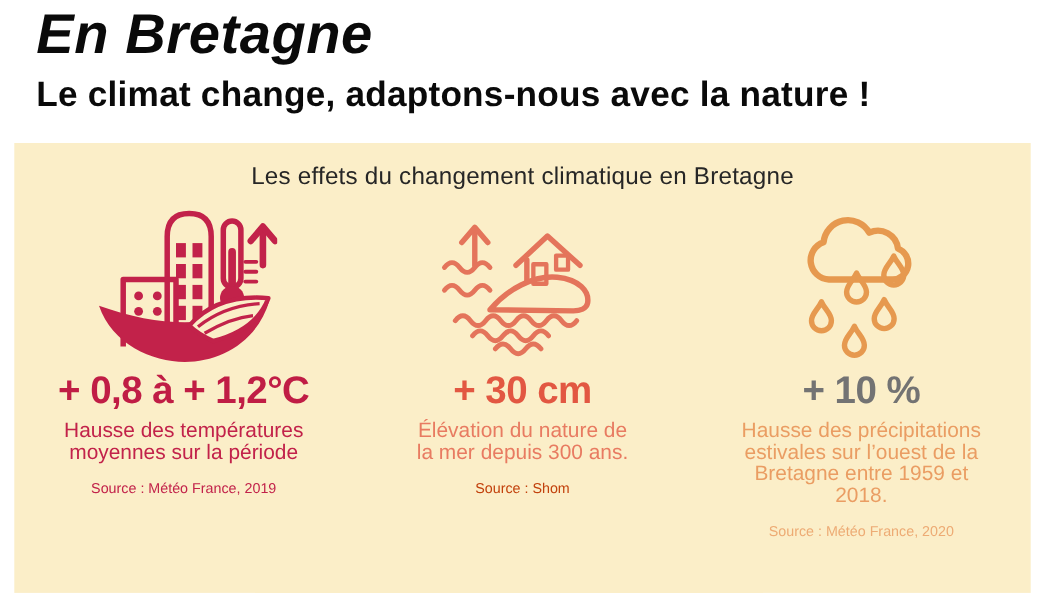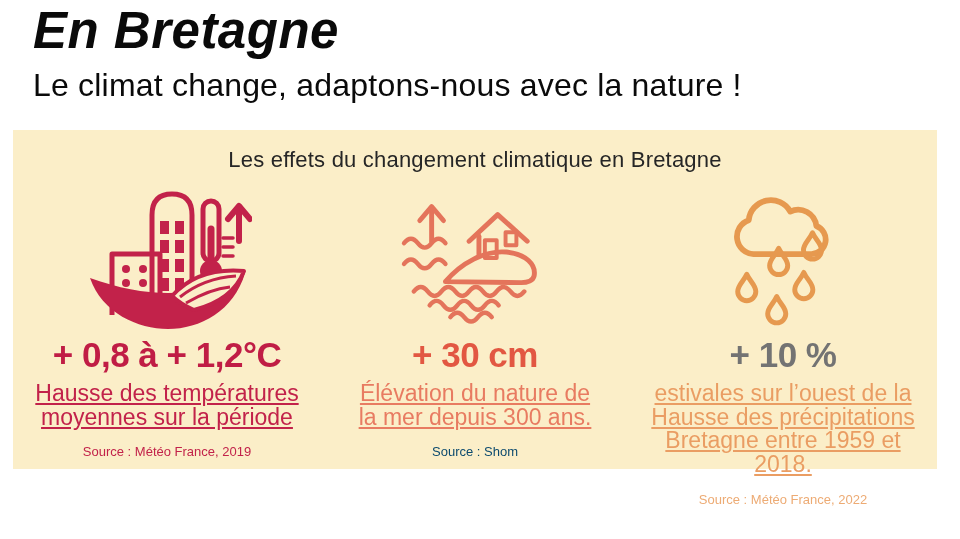--- a/index.html
+++ b/index.html
@@ -19,33 +19,33 @@
     font-size: 51px;
     font-weight: 800;
     color: #0a0a0a;
     line-height: 1.06;
     letter-spacing: 0.5px;
     margin: 0;
     font-style: italic;
   }
   .subtitle {
     font-size: 32px;
-    font-weight: 400;
+    font-weight: 700;
     color: #0a0a0a;
     margin: 9px 0 0 0;
     letter-spacing: 0.2px;
   }
 
   
   .panel {
     position: absolute;
     left: 13px;
     top: 130px;
     width: 924px;
-    height: 339px;
+    height: 409px;
     background: #FBEEC8;
   }
   .panel-heading {
     padding-top: 17px;
     text-align: center;
     font-size: 22px;
     color: #262626;
     letter-spacing: 0.2px;
   }
 
@@ -64,39 +64,38 @@
     justify-content: center;
   }
   .stat {
     font-size: 35px;
     font-weight: 700;
     letter-spacing: -0.5px;
     margin-top: 0;
     line-height: 1;
   }
   .desc {
-    font-size: 23px;
+    font-size: 19px;
     line-height: 1.03;
     margin-top: 10px;
-    text-decoration: underline;
   }
   .desc span { display: block; }
   .source {
     font-size: 13px;
     margin-top: 15px;
   }
 
   
   .col-temp .stat   { color: #C01D45; }
   .col-temp .desc   { color: #C2224A; }
   .col-temp .source { color: #C2224A; }
 
   .col-sea .stat   { color: #E25742; }
   .col-sea .desc   { color: #E87B61; }
-  .col-sea .source { color: #0c4a6e; }
+  .col-sea .source { color: #c2410c; }
 
   .col-rain .stat   { color: #737373; }
   .col-rain .desc   { color: #EA9D63; }
   .col-rain .source { color: #EDAB74; }
 </style>
 </head>
 <body>
 
 <div class="page">
 
@@ -206,23 +205,23 @@
                 <path d="M0,0 C4,9 11,13 11,21 A11,11 0 1 1 -11,21 C-11,13 -4,9 0,0 Z"></path>
               </g>
               <g transform="translate(68,118) scale(0.85)">
                 <path d="M0,0 C4,9 11,13 11,21 A11,11 0 1 1 -11,21 C-11,13 -4,9 0,0 Z"></path>
               </g>
             </g>
           </svg>
         </div>
         <div class="stat">+ 10 %</div>
         <div class="desc">
+          <span>Hausse des précipitations</span>
           <span>estivales sur l’ouest de la</span>
-          <span>Hausse des précipitations</span>
           <span>Bretagne entre 1959 et</span>
           <span>2018.</span>
         </div>
-        <div class="source">Source : Météo France, 2022</div>
+        <div class="source">Source : Météo France, 2020</div>
       </div>
 
     </div>
   </section>
 </div>
 
 </body></html>

